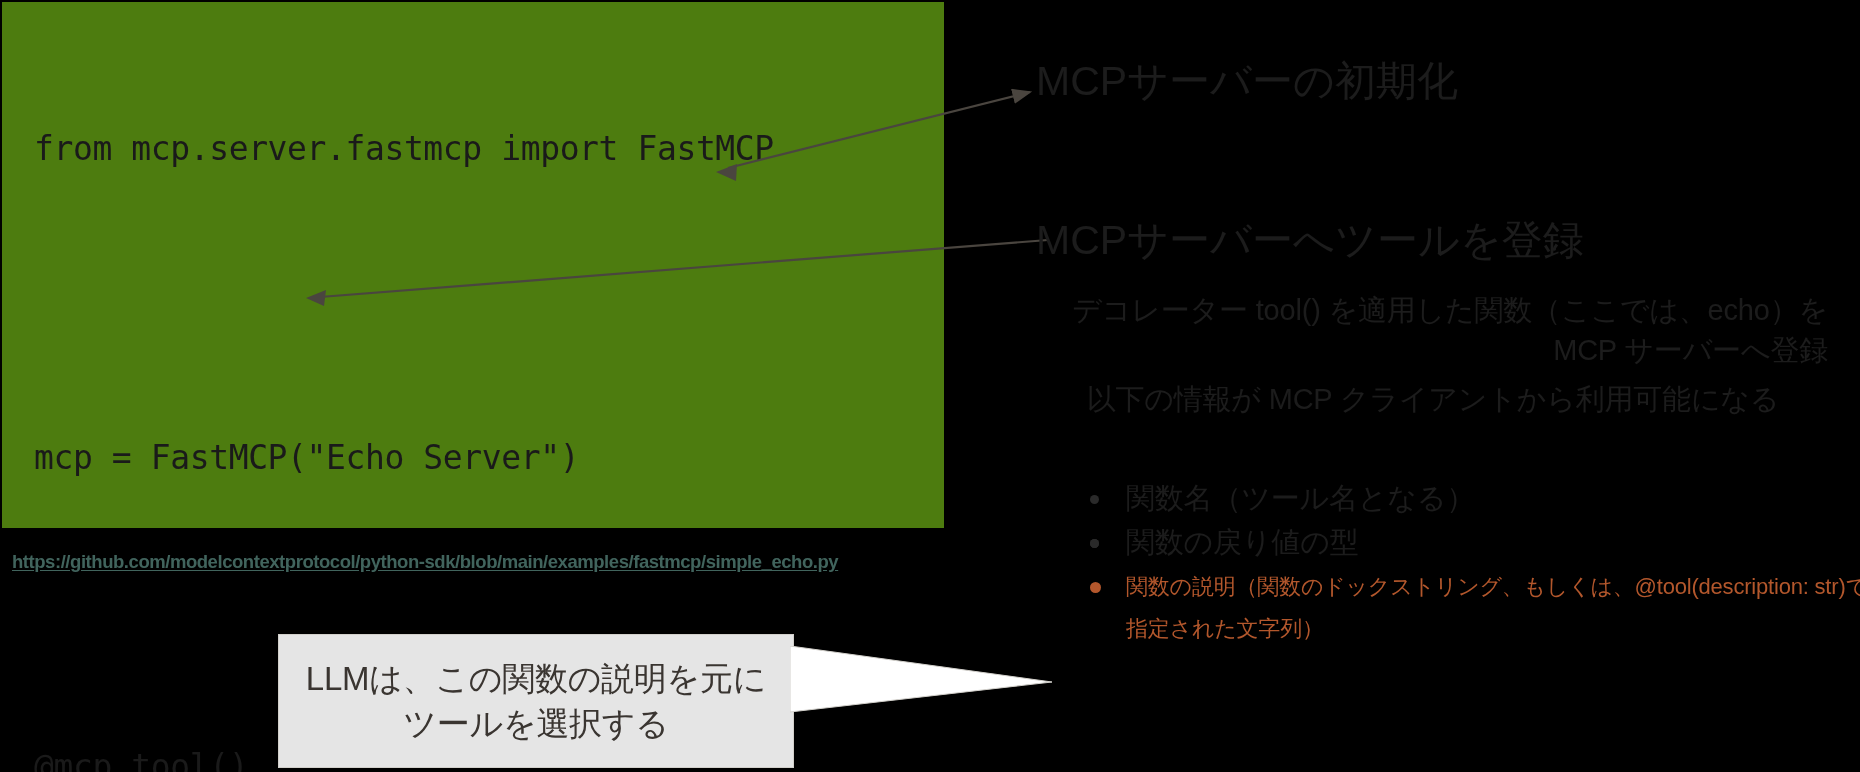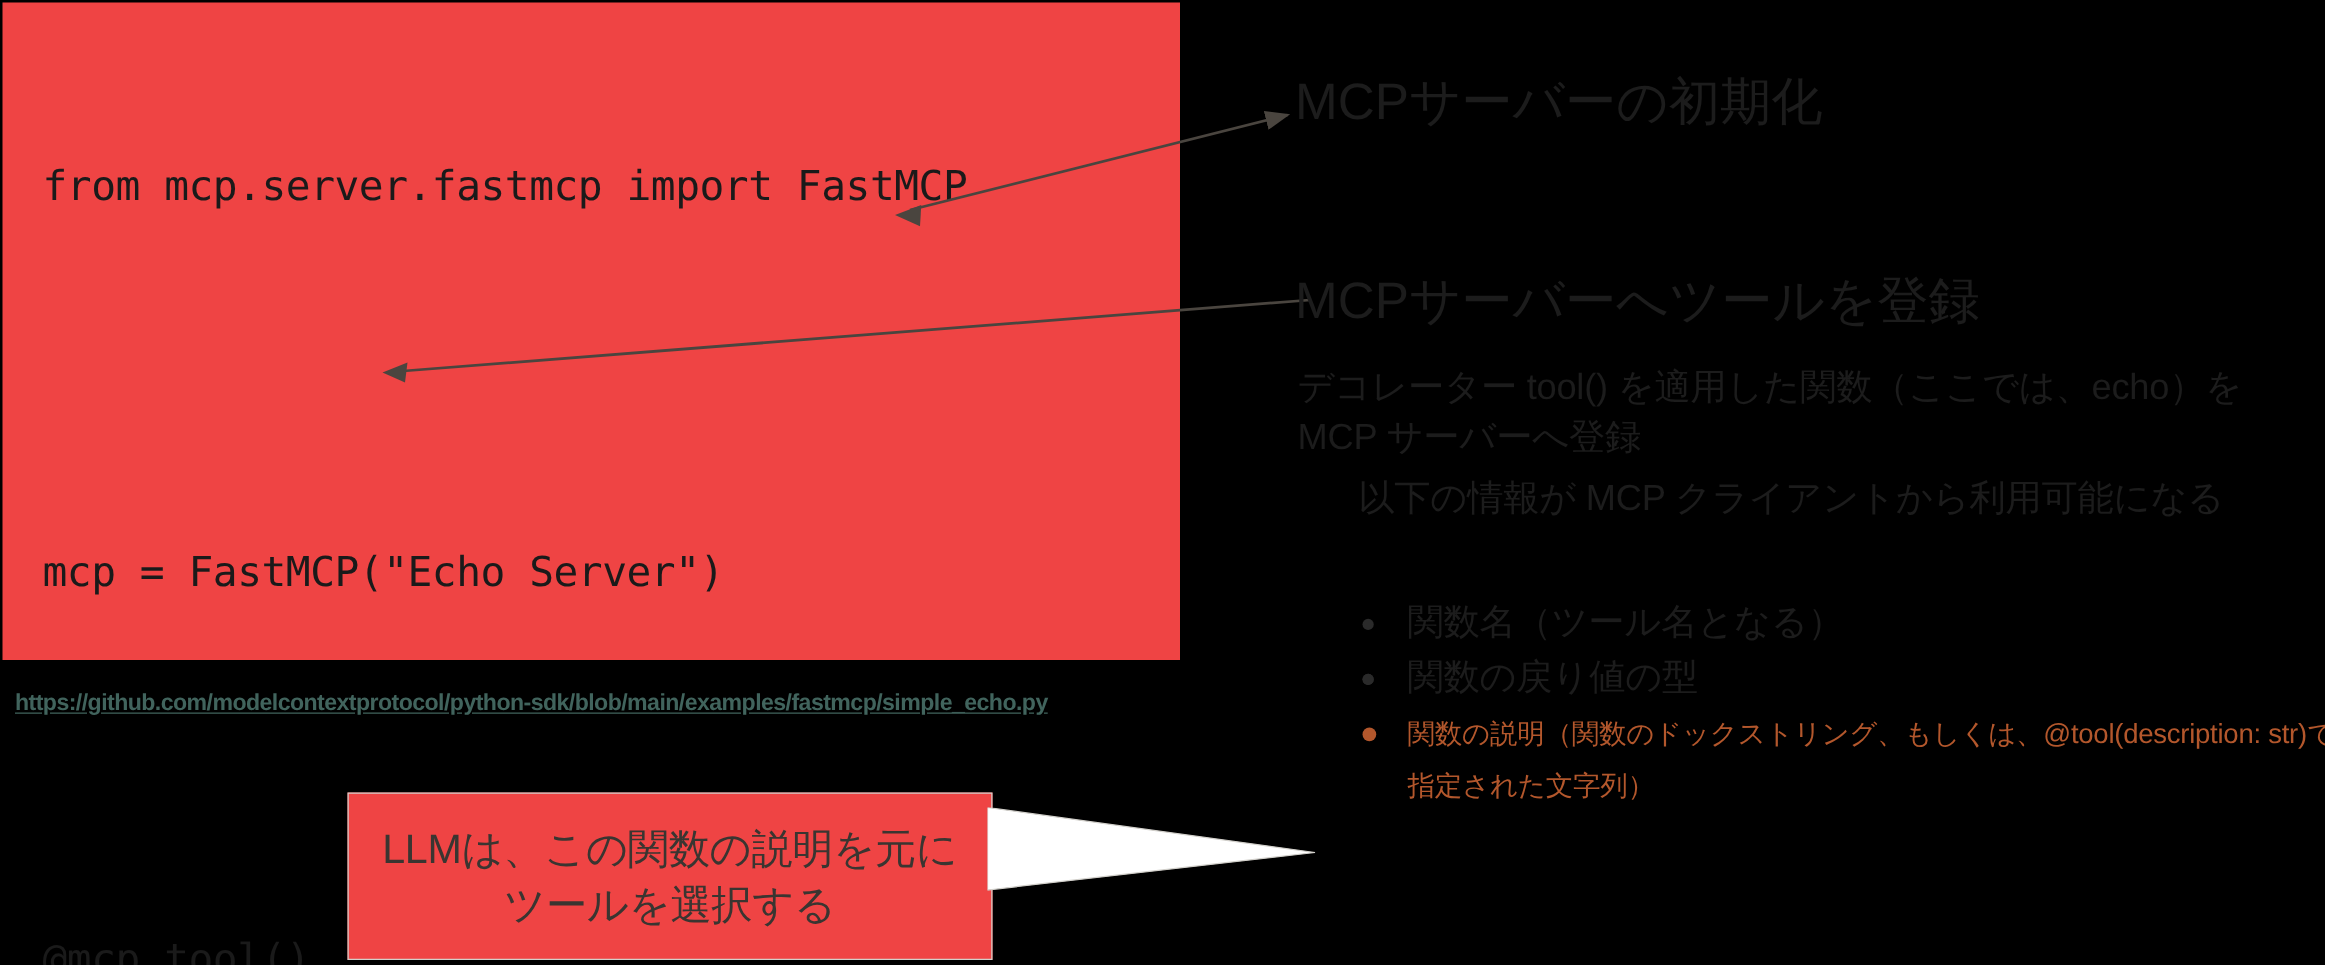--- a/index.html
+++ b/index.html
@@ -15,21 +15,21 @@
     font-family: "Liberation Sans", "DejaVu Sans", sans-serif;
   }
 
   
   #code-card {
     position: absolute;
     left: 2px;
     top: 2px;
     width: 942px;
     height: 526px;
-    background: #ef4444;
+    background: #4d7c0f;
     box-sizing: border-box;
   }
   #code-block {
     position: absolute;
     left: 32px;
     top: 18px;
     right: 10px;
     font-family: "DejaVu Sans Mono", "Liberation Mono", monospace;
     font-size: 33px;
     line-height: 51.5px;
@@ -85,21 +85,21 @@
 
   .panel-para {
     position: absolute;
     left: 2px;
     width: 790px;
     font-size: 29px;
     line-height: 40px;
     color: #1c1c1c;
     letter-spacing: -0.2px;
   }
-  #para-decorator { top: 290px; }
+  #para-decorator { top: 290px; text-align: right; }
   #para-available { top: 379px; text-align: center; }
 
   #bullet-list {
     position: absolute;
     left: 20px;
     top: 466px;
     width: 800px;
     margin: 12px;
     padding: 0;
     list-style: none;
@@ -135,21 +135,21 @@
     top: 16px;
   }
 
   
   #callout {
     position: absolute;
     left: 278px;
     top: 634px;
     width: 516px;
     height: 134px;
-    background: #ef4444;
+    background: #e5e5e5;
     border: 1px solid #d2d0cb;
     box-sizing: border-box;
     display: flex;
     align-items: center;
     justify-content: center;
   }
   #callout-text {
     font-size: 33px;
     line-height: 45px;
     color: #3a3531;

